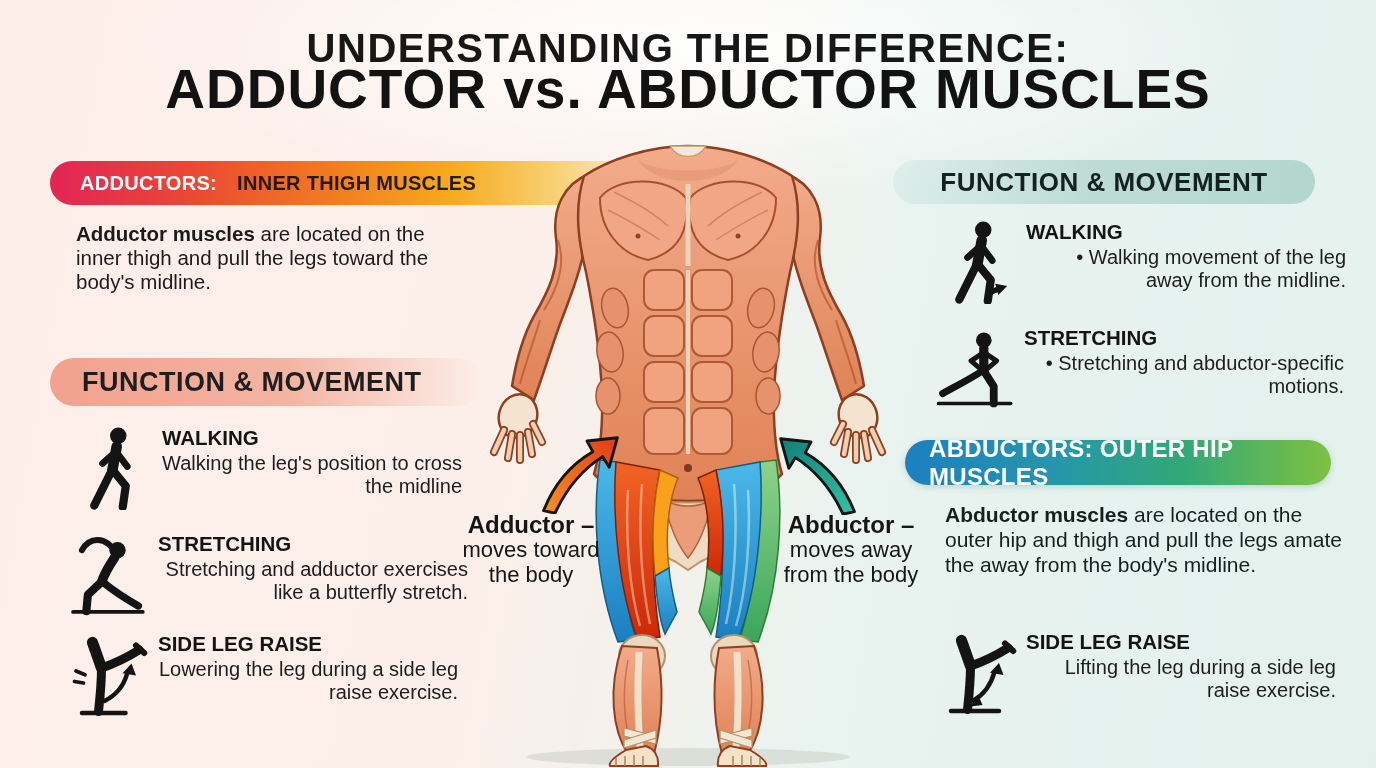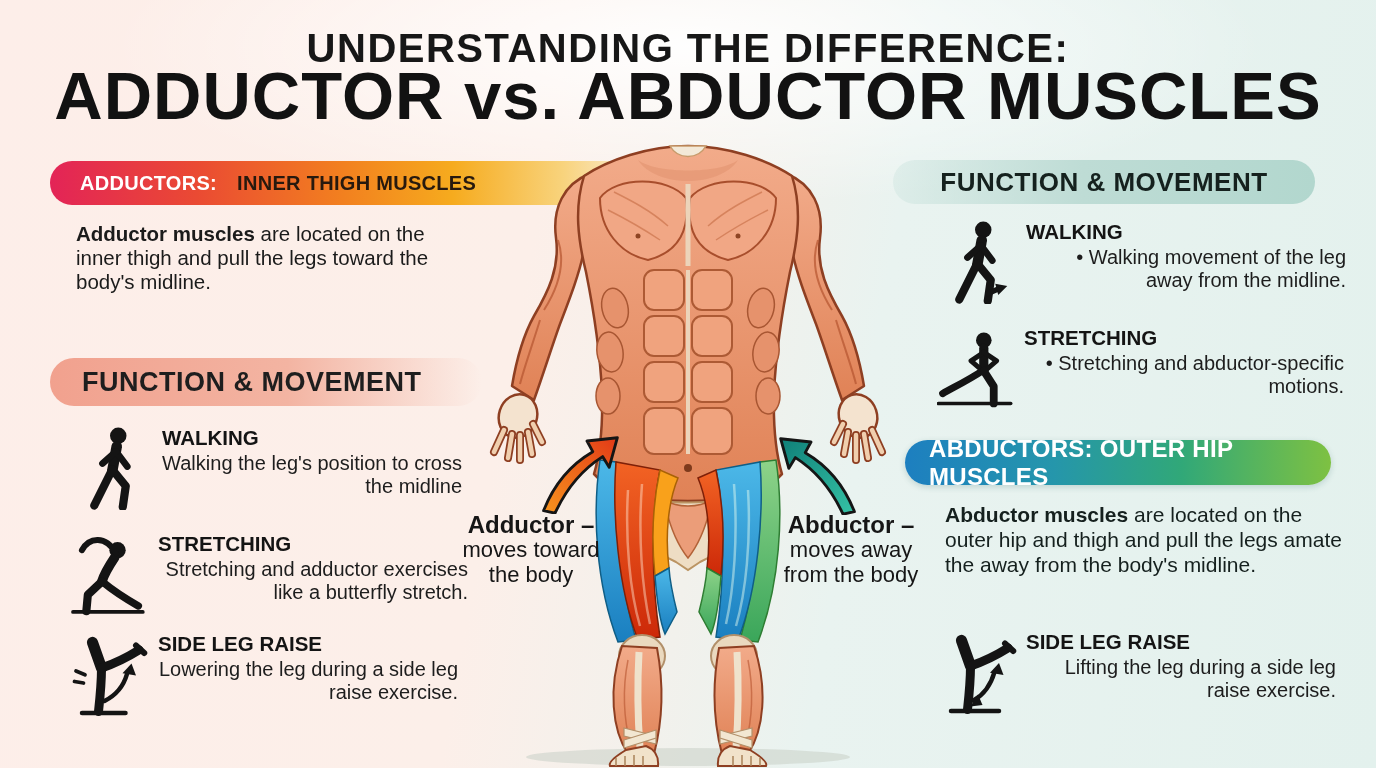--- a/index.html
+++ b/index.html
@@ -10,21 +10,21 @@
     background:linear-gradient(100deg,#fdeee9 0%,#fcefe9 38%,#f2f1ec 52%,#e9f3f0 62%,#e3f1ed 100%);
   }
   .glow {
     position:absolute; inset:0; pointer-events:none;
     background:radial-gradient(ellipse 60% 30% at 50% 6%, rgba(255,255,255,0.95), rgba(255,255,255,0) 70%);
   }
   .abs { position:absolute; }
 
   
   .title1 { left:0; right:0; top:26px; text-align:center; font-size:40px; font-weight:700; letter-spacing:1.5px; color:#171717; }
-  .title2 { left:0; right:0; top:62px; text-align:center; font-size:67px; font-weight:800; letter-spacing:1px; color:#121212; line-height:1.0; }
+  .title2 { left:0; right:0; top:62px; text-align:center; font-size:55px; font-weight:800; letter-spacing:1px; color:#121212; line-height:1.0; }
 
   
   .banner-adductor {
     left:50px; top:161px; width:610px; height:44px; border-radius:24px;
     background:linear-gradient(90deg,#e32457 0%,#ea4a33 24%,#f2801f 48%,#f6ab1e 66%,#f8d37c 84%,rgba(249,222,160,0) 100%);
     display:flex; align-items:center; padding-left:30px;
     font-size:20px; font-weight:800; letter-spacing:0.3px; z-index:1;
   }
   .banner-adductor .lead { color:#ffffff; }
   .banner-adductor .rest { color:#27190e; margin-left:20px; }

